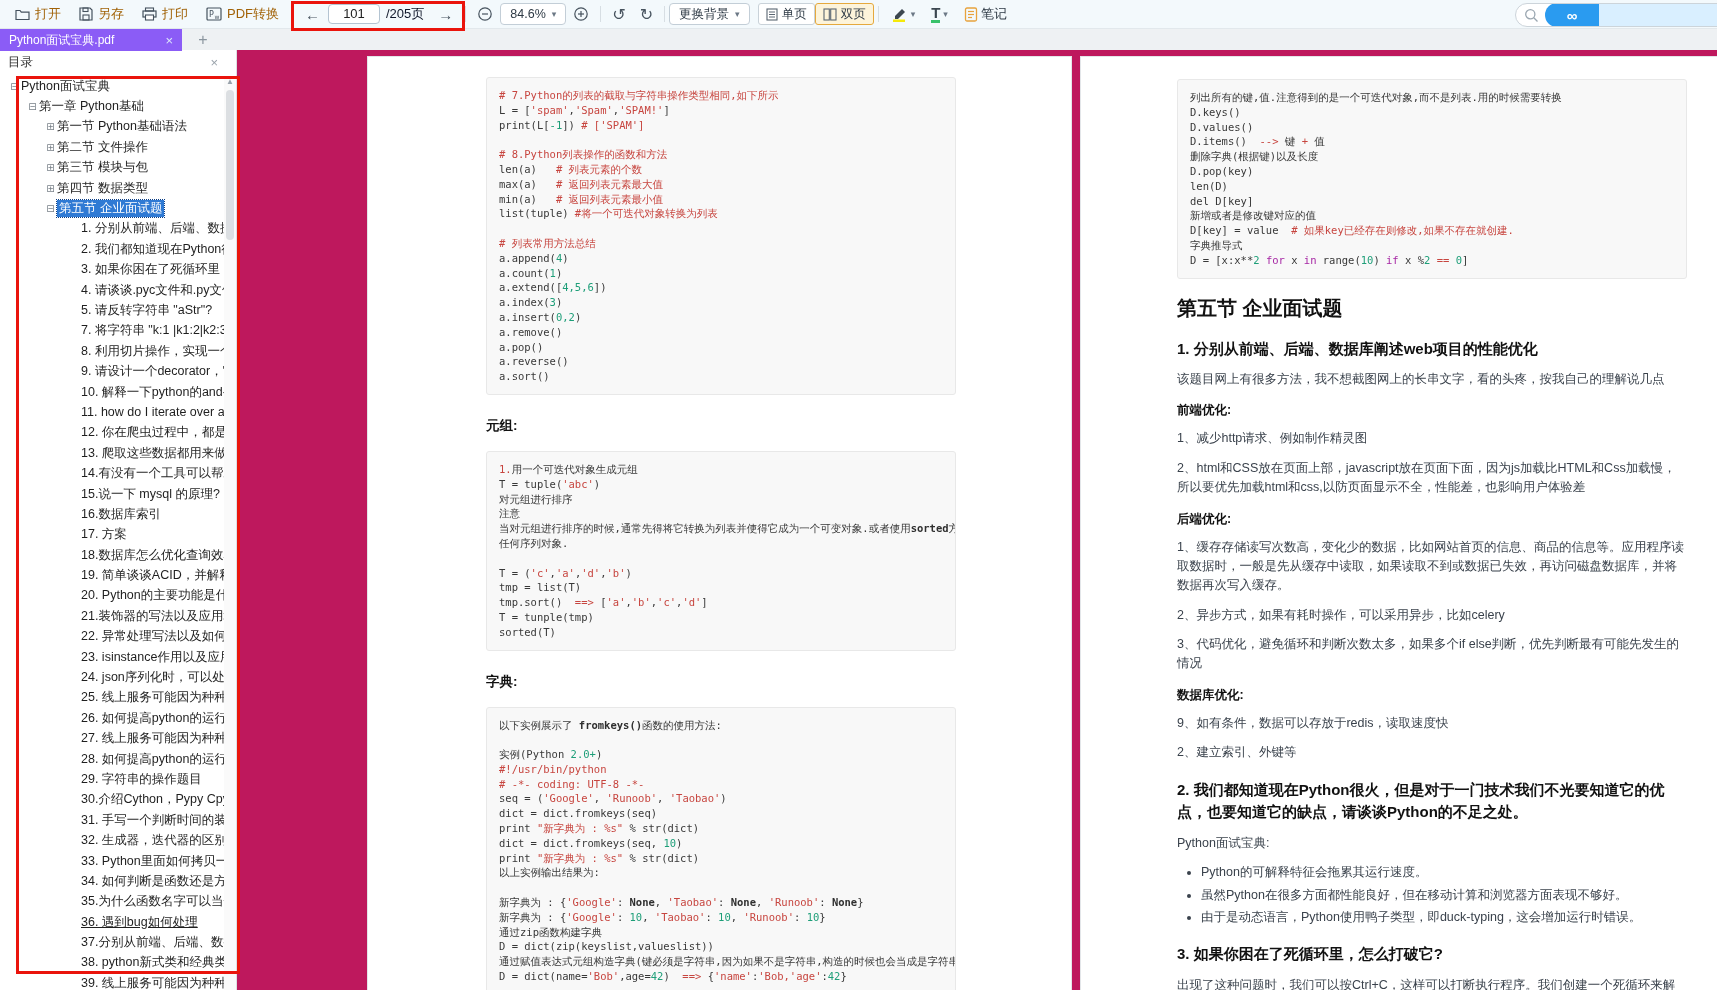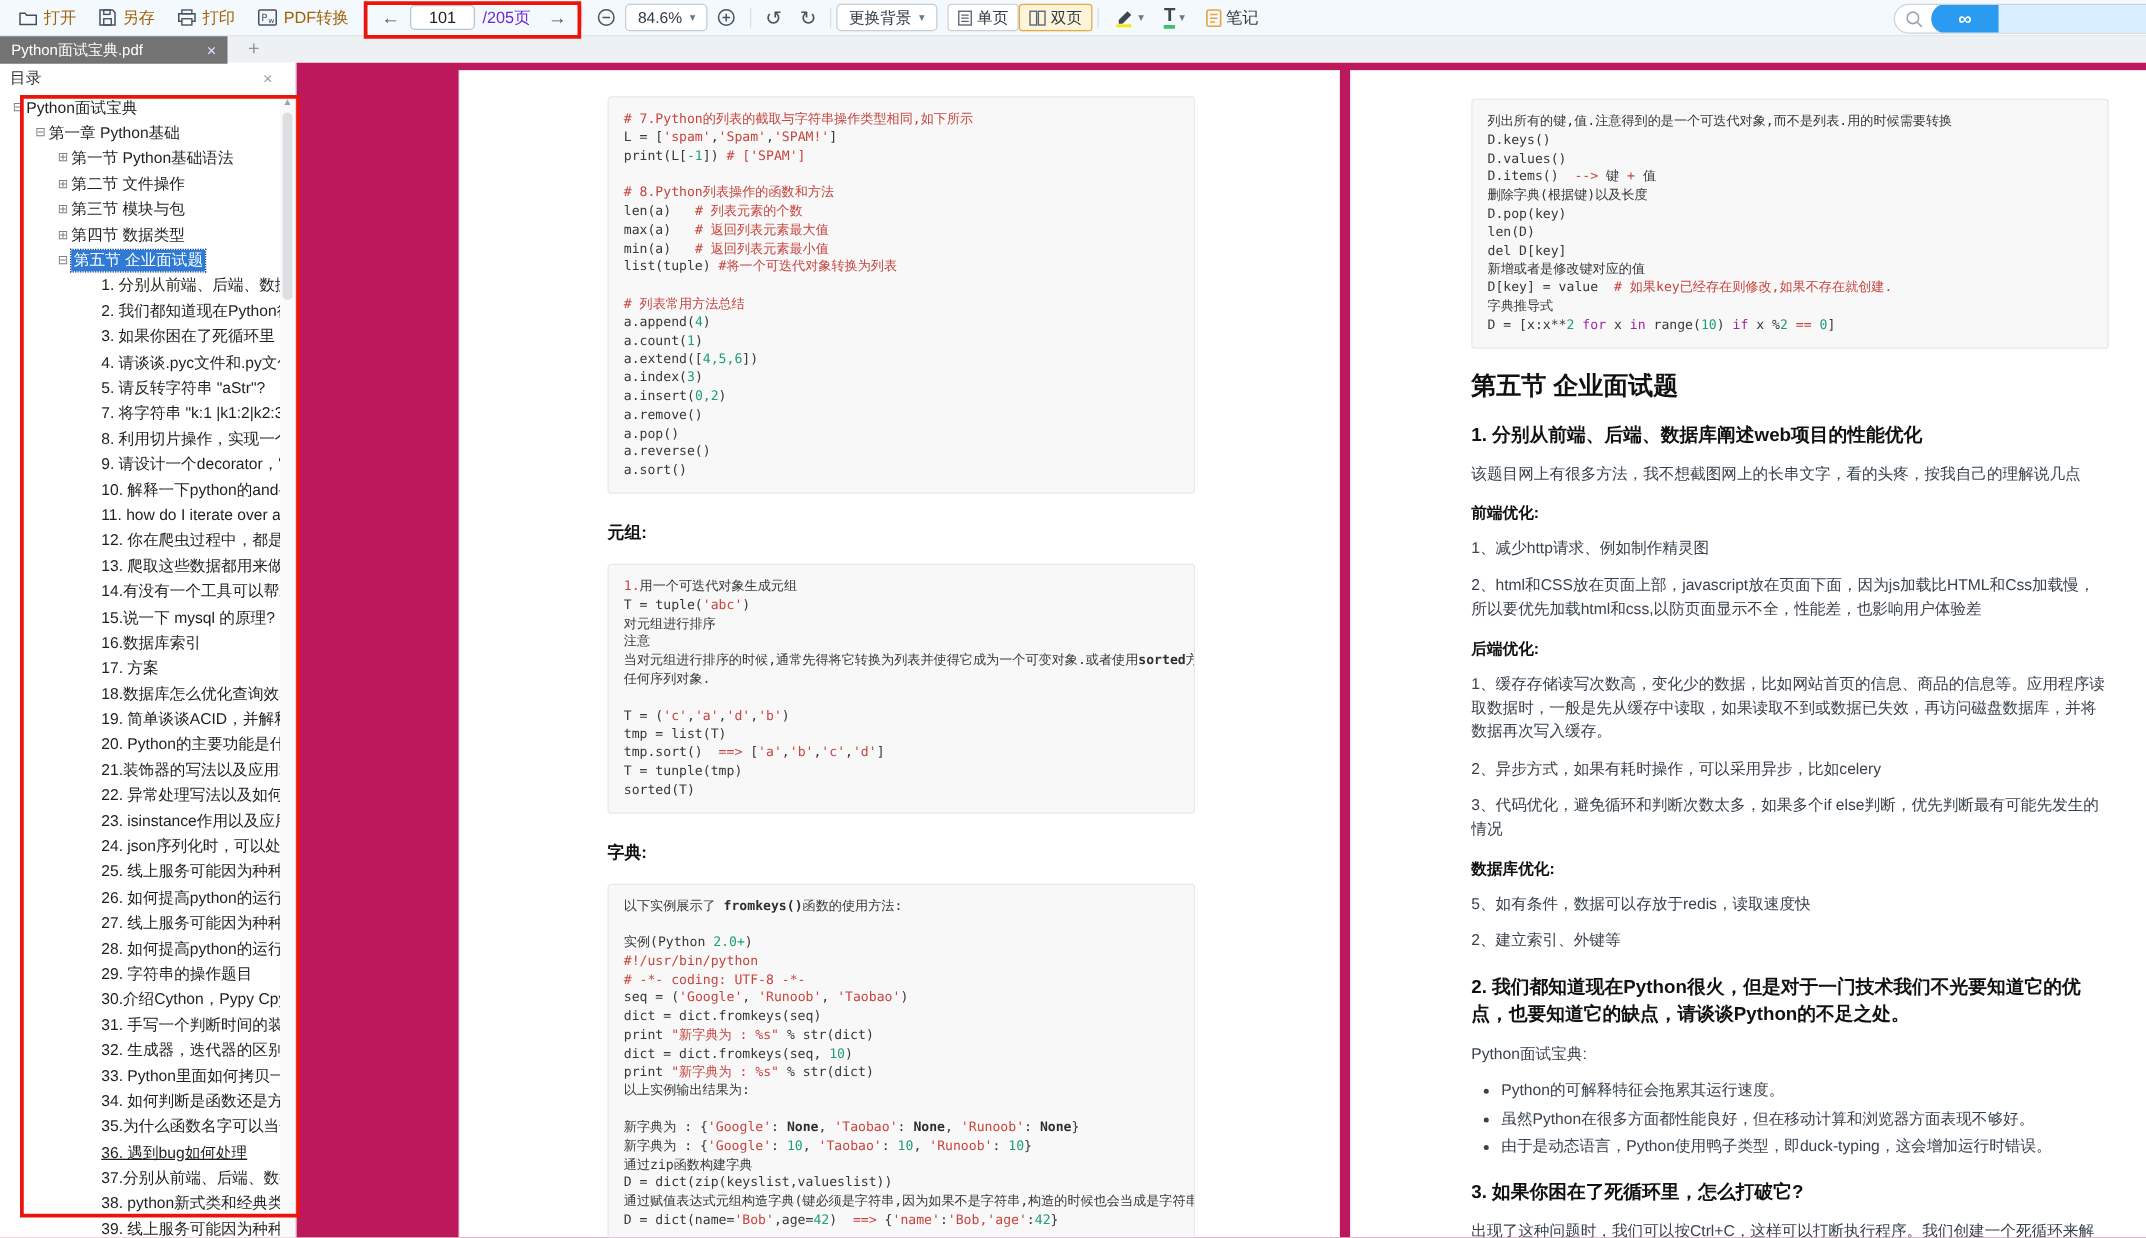--- a/index.html
+++ b/index.html
@@ -9,40 +9,40 @@
 
   
   .toolbar { position:absolute; left:0; top:0; width:100%; height:28px;
     background:#f3f9fc; display:flex; align-items:center; padding-left:6px; z-index:5; }
   .tbtn { display:inline-flex; align-items:center; gap:5px; height:24px; padding:0 9px;
     font-size:13px; color:#a16207; background:transparent; border:none; cursor:pointer; white-space:nowrap; }
   .vsep { width:1px; height:16px; background:#d7dee3; margin:0 4px; }
   .arrowbtn { font-size:15px; color:#47535e; padding:0 8px; cursor:pointer; }
   .pageinput { width:52px; height:20px; border:1px solid #b4c4d2; border-radius:4px;
     background:#fff; text-align:center; font-size:13px; color:#222; line-height:18px; }
-  .pagetotal { font-size:13px; color:#6d28d9; margin:0 6px 0 6px; }
+  .pagetotal { font-size:13px; color:#0f172a; margin:0 6px 0 6px; }
   .zoombox,.bgbtn { display:inline-flex; align-items:center; gap:6px; height:22px; padding:0 9px;
     border:1px solid #c3ced7; border-radius:4px; background:#fff; font-size:12.5px; color:#2e3a45; cursor:pointer; }
   .caret { font-size:9px; color:#6b7885; }
   .circlebtn { font-size:13px; color:#47535e; padding:0 7px; cursor:pointer; display:inline-flex; align-items:center;}
   .undoredo { font-size:16px; color:#47535e; padding:0 7px; cursor:pointer; font-family:"DejaVu Sans",sans-serif;}
   .viewbtn { display:inline-flex; align-items:center; gap:4px; height:22px; padding:0 7px;
     border:1px solid #c9d2d9; border-radius:3px; background:#fff; font-size:12.5px; color:#2e3a45; cursor:pointer; }
   .viewbtn.active { border:1.5px solid #e5a93d; background:#fdf4da; }
   .toolicon { display:inline-flex; align-items:center; gap:3px; padding:0 8px; cursor:pointer; font-size:13px; color:#2e3a45;}
   .searchwrap { position:absolute; right:-14px; top:3px; height:24px; width:216px;
     border:1px solid #ccd4da; border-radius:13px; background:#fff; display:flex; align-items:center; overflow:hidden; }
   .aibtn { height:24px; min-width:54px; background:#2a9bf0; color:#fff; display:flex; align-items:center;
     justify-content:center; font-size:15px; font-weight:bold; border-radius:12px 0 0 12px; margin-left:6px; cursor:pointer;}
   .aitail { flex:1; height:24px; background:#d9efff; }
 
   
   .tabbar { position:absolute; left:0; top:28px; width:100%; height:22px; background:#eef1f3;
     border-top:1px solid #e2e8ec; z-index:4; }
-  .tab { position:absolute; left:0; top:0; width:182px; height:22px; background:#737373; color:#fff;
+  .tab { position:absolute; left:0; top:0; width:182px; height:22px; background:#8b5cf6; color:#fff;
     display:flex; align-items:center; padding:0 9px; font-size:12px; cursor:pointer;justify-content:flex-end; }
   .tab .tclose { margin-left:auto; font-size:13px; color:#dce8fb; cursor:pointer; }
   .tabplus { position:absolute; left:192px; top:0; width:22px; height:22px; text-align:center;
     line-height:21px; font-size:16px; color:#8a959e; cursor:pointer; }
 
   
   .sidebar { position:absolute; left:0; top:50px; width:237px; bottom:0; background:#fff;
     border-right:1px solid #dcdfe2; overflow:hidden; z-index:3; }
   .sb-head { height:24px; display:flex; align-items:center; padding:0 8px; font-size:12.5px; color:#333; }
   .sb-head .sbclose { margin-left:auto; color:#9aa3ab; font-size:13px; cursor:pointer; margin-right:10px;}
@@ -425,21 +425,21 @@
           <h3 class="h3">1. 分别从前端、后端、数据库阐述web项目的性能优化</h3>
           <p class="p">该题目网上有很多方法，我不想截图网上的长串文字，看的头疼，按我自己的理解说几点</p>
           <div class="pb">前端优化:</div>
           <p class="p">1、减少http请求、例如制作精灵图</p>
           <p class="p">2、html和CSS放在页面上部，javascript放在页面下面，因为js加载比HTML和Css加载慢，所以要优先加载html和css,以防页面显示不全，性能差，也影响用户体验差</p>
           <div class="pb">后端优化:</div>
           <p class="p">1、缓存存储读写次数高，变化少的数据，比如网站首页的信息、商品的信息等。应用程序读取数据时，一般是先从缓存中读取，如果读取不到或数据已失效，再访问磁盘数据库，并将数据再次写入缓存。</p>
           <p class="p">2、异步方式，如果有耗时操作，可以采用异步，比如celery</p>
           <p class="p">3、代码优化，避免循环和判断次数太多，如果多个if else判断，优先判断最有可能先发生的情况</p>
           <div class="pb">数据库优化:</div>
-          <p class="p">5、如有条件，数据可以存放于redis，读取速度快</p>
+          <p class="p">9、如有条件，数据可以存放于redis，读取速度快</p>
           <p class="p">2、建立索引、外键等</p>
           <h3 class="h3">2. 我们都知道现在Python很火，但是对于一门技术我们不光要知道它的优点，也要知道它的缺点，请谈谈Python的不足之处。</h3>
           <p class="p">Python面试宝典:</p>
           <ul>
             <li>Python的可解释特征会拖累其运行速度。</li>
             <li>虽然Python在很多方面都性能良好，但在移动计算和浏览器方面表现不够好。</li>
             <li>由于是动态语言，Python使用鸭子类型，即duck-typing，这会增加运行时错误。</li>
           </ul>
           <h3 class="h3">3. 如果你困在了死循环里，怎么打破它?</h3>
           <p class="p">出现了这种问题时，我们可以按Ctrl+C，这样可以打断执行程序。我们创建一个死循环来解释一下。</p>

